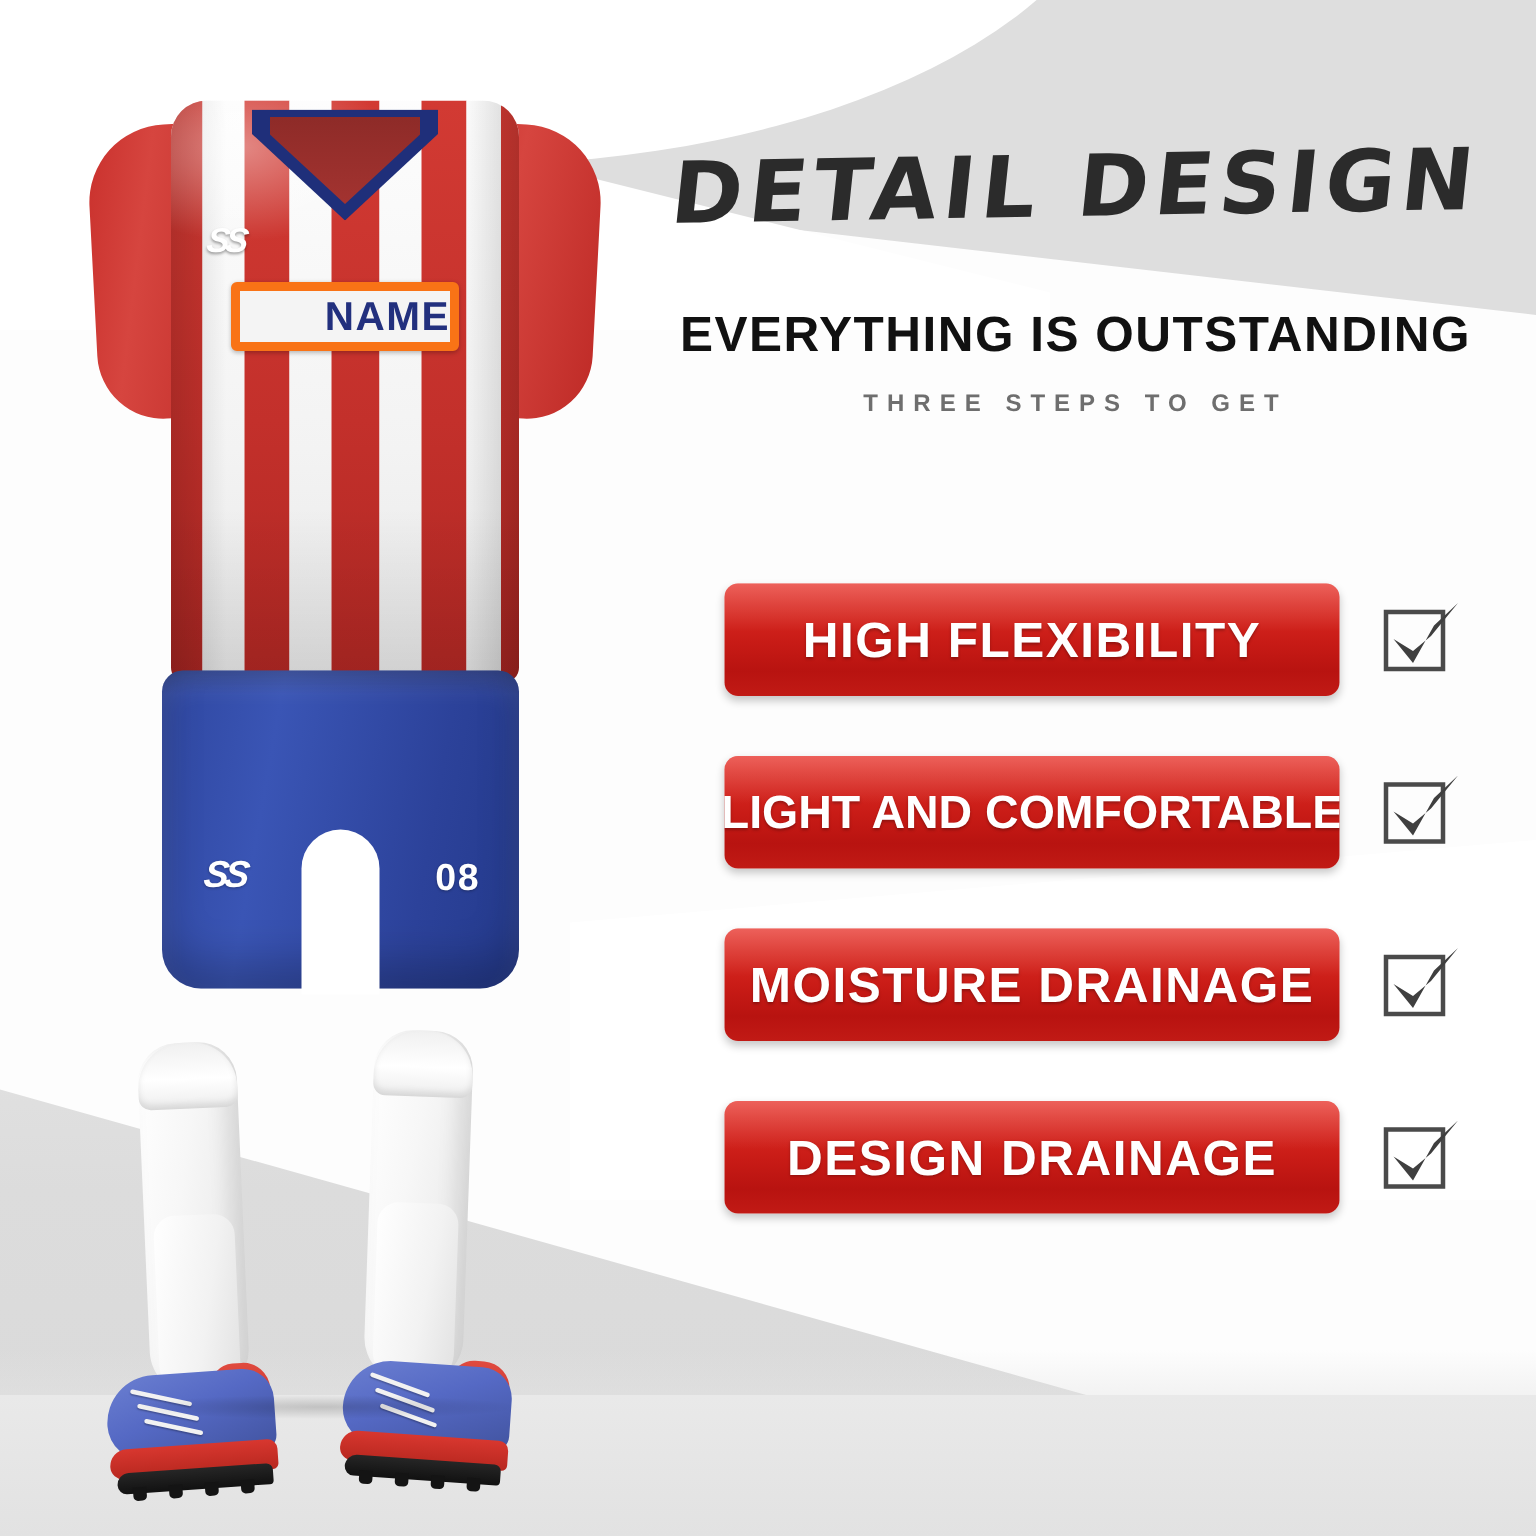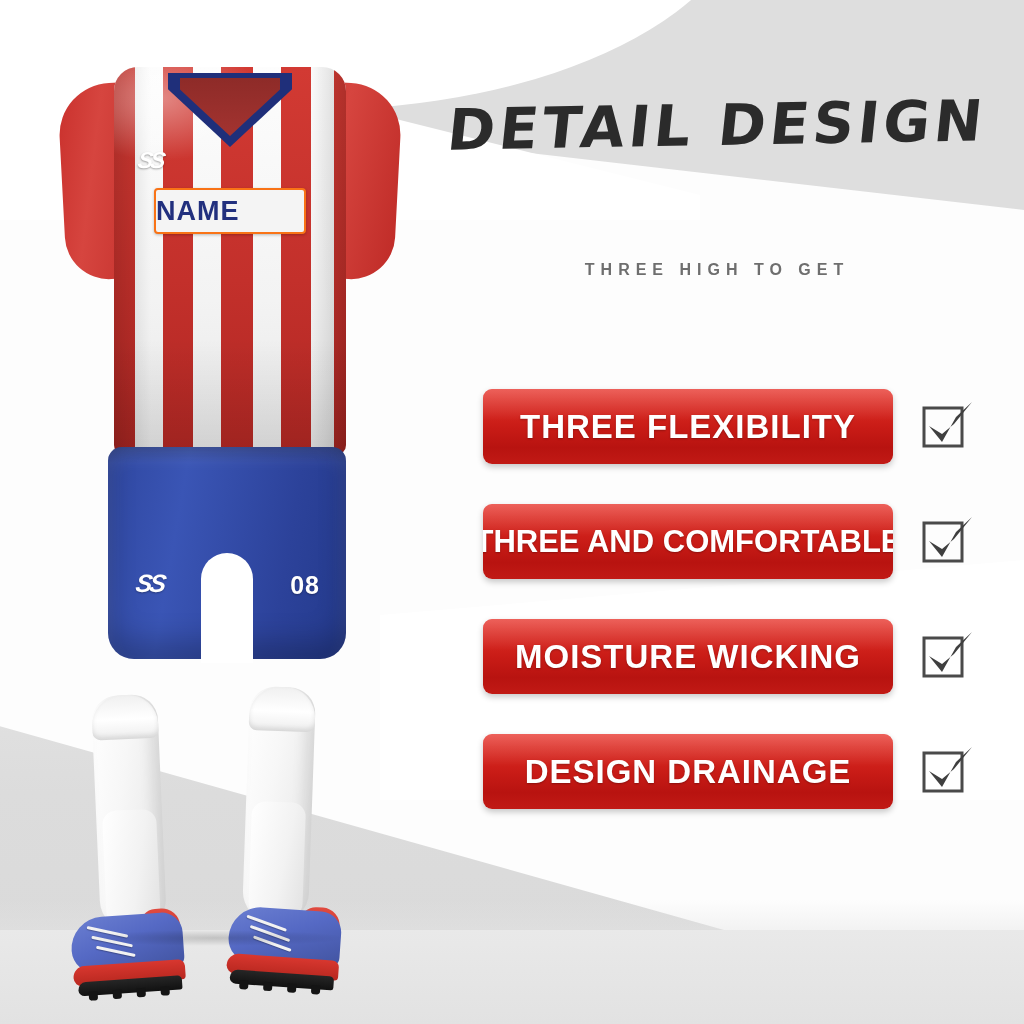--- a/index.html
+++ b/index.html
@@ -108,23 +108,23 @@
     font-weight:bold; font-style:italic; font-size:23px; color:#ffffff;
     letter-spacing:-3px; transform:skewX(-8deg);
     text-shadow:0 1px 2px rgba(0,0,0,.35);
   }
 
   
   .name-patch {
     position:absolute; left:50%; top:121px; transform:translateX(-50%);
     width:152px; height:46px;
     background:#f4f4f4;
-    border:2px solid #f97316;
+    border:6px solid #f97316;
     border-radius:4px;
-    display:flex; align-items:center; justify-content:flex-start;
+    display:flex; align-items:center; justify-content:flex-end;
     box-shadow:0 1px 3px rgba(0,0,0,.25);
   }
   .name-text {
     font-family:"Liberation Sans", sans-serif;
     font-weight:bold; font-size:27px; color:#22307e;
     letter-spacing:1px; line-height:1;
   }
 
   
   .shorts { position:absolute; left:58px; top:392px; width:238px; height:212px; }
@@ -393,54 +393,55 @@
     </div>
   </div>
 
   <div class="kit-shadow"></div>
 </div>
 
 <div class="content">
 
   <div class="title">DETAIL DESIGN</div>
 
+  <div class="subtitle">EVERYTHING IS OUTSTANDING</div>
 
   <div class="taglines">
-    <div class="tagline">THREE HIGH TO GET</div>
+    <div class="tagline">THREE STEPS TO GET</div>
   </div>
 
   <div class="features">
 
     <div class="feature-row">
       <div class="banner">
-        <span class="banner-label">THREE FLEXIBILITY</span>
+        <span class="banner-label">HIGH FLEXIBILITY</span>
       </div>
       <div class="check">
         <svg viewBox="0 0 54 54">
           <rect x="4" y="8" width="38" height="38" fill="none" stroke="#4a4a4a" stroke-width="3"></rect>
           <path d="M9 26 L22 42 L36 17 L52 2 L34 24 L22 34 Z" fill="#3f3f3f"></path>
         </svg>
       </div>
     </div>
 
     <div class="feature-row">
       <div class="banner">
-        <span class="banner-label wide">THREE AND COMFORTABLE</span>
+        <span class="banner-label wide">LIGHT AND COMFORTABLE</span>
       </div>
       <div class="check">
         <svg viewBox="0 0 54 54">
           <rect x="4" y="8" width="38" height="38" fill="none" stroke="#4a4a4a" stroke-width="3"></rect>
           <path d="M9 26 L22 42 L36 17 L52 2 L34 24 L22 34 Z" fill="#3f3f3f"></path>
         </svg>
       </div>
     </div>
 
     <div class="feature-row">
       <div class="banner">
-        <span class="banner-label">MOISTURE WICKING</span>
+        <span class="banner-label">MOISTURE DRAINAGE</span>
       </div>
       <div class="check">
         <svg viewBox="0 0 54 54">
           <rect x="4" y="8" width="38" height="38" fill="none" stroke="#4a4a4a" stroke-width="3"></rect>
           <path d="M9 26 L22 42 L36 17 L52 2 L34 24 L22 34 Z" fill="#3f3f3f"></path>
         </svg>
       </div>
     </div>
 
     <div class="feature-row">

